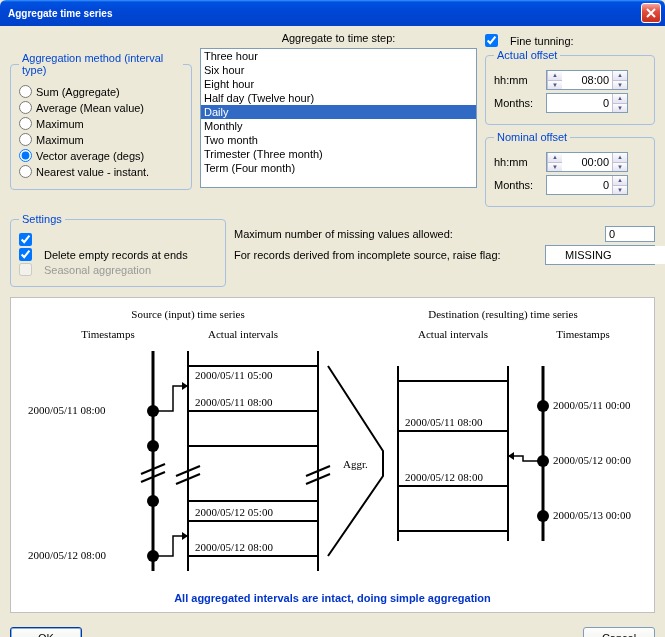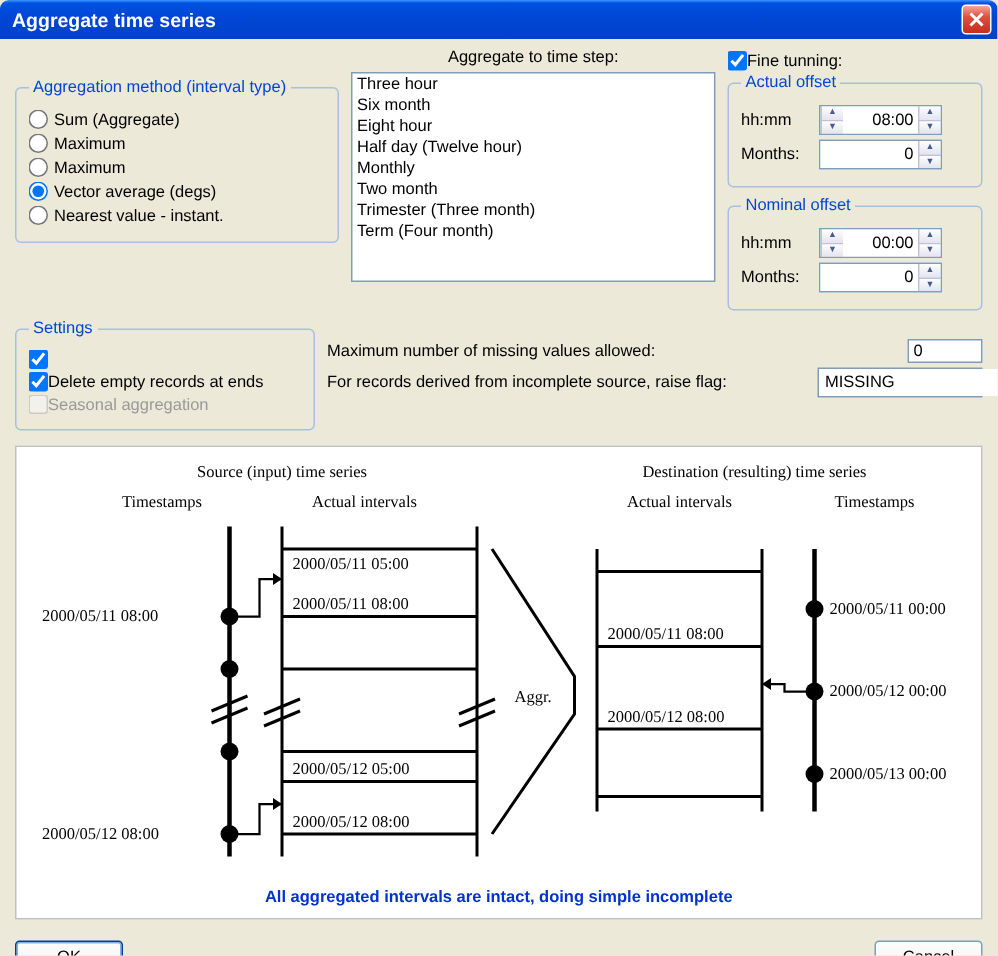--- a/index.html
+++ b/index.html
@@ -1,59 +1,59 @@
 <!DOCTYPE html>
 <html><head>
 <meta charset="utf-8">
 <style>
 * { box-sizing: border-box; margin: 0; padding: 0; }
 body { font-family: Tahoma, sans-serif; font-size: 11px; background: #ece9d8; width: 665px; height: 637px; overflow: hidden; }
 
 .titlebar { height: 26px; background: linear-gradient(to bottom, #3a95ff 0%, #0051e0 8%, #0046d5 45%, #0041c8 100%); display: flex; align-items: center; padding: 0 4px 0 8px; border-radius: 6px 6px 0 0; }
-.titlebar-text { color: #fff; font-weight: bold; font-size: 13px; flex: 1; }
+.titlebar-text { color: #fff; font-weight: bold; font-size: 10px; flex: 1; }
 .titlebar-close { width: 20px; height: 20px; background: linear-gradient(to bottom, #f5a4a0, #e24f3e 40%, #c62d1d); border: 1px solid #fff; border-radius: 3px; display: flex; align-items: center; justify-content: center; color: #fff; font-weight: bold; cursor: pointer; }
 .titlebar-close svg { width: 10px; height: 10px; }
 
 .content { padding: 6px 10px; }
 
 fieldset { border: 1px solid #a8c0e0; border-radius: 4px; padding: 6px 8px 8px 8px; margin: 0; }
 fieldset legend { color: #0046d5; padding: 0 3px; }
 
 .top-row { display: flex; gap: 8px; align-items: flex-start; }
-.col-method { width: 216px; margin-top: 20px; }
+.col-method { width: 182px; margin-top: 20px; }
 .col-list { flex: 1; }
 .col-list-label { text-align: center; margin-bottom: 4px; }
 .col-right { width: 170px; }
 
 .radio-group label { display: flex; align-items: center; gap: 4px; margin: 3px 0; cursor: pointer; }
 .radio-group input { margin: 0; }
 
 .listbox { width: 100%; height: 140px; border: 1px solid #7f9db9; background: #fff; overflow-y: scroll; font-size: 11px; }
 .listbox .item { padding: 1px 3px; cursor: pointer; }
 .listbox .item.selected { background: #316ac5; color: #fff; }
 
-.chk-row { display: flex; align-items: center; gap: 0; margin: 2px 0; }
+.chk-row { display: flex; align-items: center; gap: 12px; margin: 2px 0; }
 .chk-row input[type=checkbox] { margin: 0; }
 .chk-row.disabled { color: #999; }
 
 .offset-row { display: flex; align-items: center; margin: 3px 0; gap: 4px; }
 .offset-row .lbl { width: 48px; }
 .spin { display: inline-flex; border: 1px solid #7f9db9; background: #fff; height: 20px; }
 .spin input { border: none; width: 50px; text-align: right; padding: 0 3px; font-size: 11px; outline: none; }
 .spin .arrows { display: flex; flex-direction: column; width: 15px; }
 .spin .arrows .arr { flex: 1; background: linear-gradient(#fdfdfd,#e5e4f0); border-left: 1px solid #c0c0d8; display: flex; align-items: center; justify-content: center; font-size: 6px; cursor: pointer; color: #4a5a8a; }
 .spin .arrows .arr:first-child { border-bottom: 1px solid #c0c0d8; }
 
 .settings-row { display: flex; gap: 8px; margin-top: 6px; }
-.settings-left fieldset { width: 200px; }
+.settings-left fieldset { width: 216px; }
 .settings-right { flex: 1; padding-top: 10px; }
 .settings-right .row { display: flex; align-items: center; margin: 3px 0; gap: 19px; }
 .settings-right .row .lbl { flex: 1; }
 .settings-right input[type=text] { width: 50px; border: 1px solid #7f9db9; padding: 1px 3px; font-size: 11px; }
-.dropdown { display: inline-flex; border: 1px solid #7f9db9; background: #fff; height: 20px; width: 110px; }
+.dropdown { display: inline-flex; border: 1px solid #7f9db9; background: #fff; height: 20px; width: 110px; padding-left: 15px; }
 .dropdown input { border: none; flex: 1; padding: 0 4px; font-size: 11px; outline: none; }
 
 .diagram { margin-top: 10px; background: #fff; border: 1px solid #c0c0c0; padding: 8px; }
 .diagram svg { display: block; margin: 0 auto; }
 .diagram-footer { text-align: center; color: #0033cc; font-weight: bold; margin-top: 6px; }
 
 .buttons { display: flex; justify-content: space-between; padding: 8px 10px; }
 .btn { min-width: 72px; height: 22px; background: linear-gradient(#fdfdfd,#f0f0ea); border: 1px solid #7f9db9; border-radius: 3px; cursor: pointer; font-size: 11px; }
 .btn.default { border: 1px solid #003c9c; box-shadow: 0 0 0 1px #89ade4 inset; }
 </style>
@@ -74,20 +74,24 @@
     <div class="col-method">
       <fieldset>
         <legend>Aggregation method (interval type)</legend>
         <div class="radio-group" id="method-radios">
             <label>
               <input type="radio" name="method" style="">
               <span>Sum (Aggregate)</span>
             </label>
             <label>
               <input type="radio" name="method" style="">
+              <span>Average (Mean value)</span>
+            </label>
+            <label>
+              <input type="radio" name="method" style="">
               <span>Maximum</span>
             </label>
             <label>
               <input type="radio" name="method" style="">
               <span>Maximum</span>
             </label>
             <label>
               <input type="radio" name="method" checked="" style="">
               <span>Vector average (degs)</span>
             </label>
@@ -95,23 +99,24 @@
               <input type="radio" name="method" style="">
               <span>Nearest value - instant.</span>
             </label>
           </div>
       </fieldset>
     </div>
     <div class="col-list">
       <div class="col-list-label">Aggregate to time step:</div>
       <div class="listbox" id="step-list">
           <div class="item">Three hour</div>
-          <div class="item">Six month</div>
+          <div class="item">Six hour</div>
           <div class="item">Eight hour</div>
           <div class="item">Half day (Twelve hour)</div>
+          <div class="item selected">Daily</div>
           <div class="item">Monthly</div>
           <div class="item">Two month</div>
           <div class="item">Trimester (Three month)</div>
           <div class="item">Term (Four month)</div>
         </div>
     </div>
     <div class="col-right">
       <div class="chk-row">
         <input type="checkbox" id="ft" checked="" style="">
         <label for="ft">Fine tunning:</label>
@@ -264,20 +269,20 @@
       <circle cx="520" cy="100" r="6" fill="#000"></circle>
         <text x="530" y="103">2000/05/11 00:00</text>
       <circle cx="520" cy="155" r="6" fill="#000"></circle>
         <text x="530" y="158">2000/05/12 00:00</text>
       <circle cx="520" cy="210" r="6" fill="#000"></circle>
         <text x="530" y="213">2000/05/13 00:00</text>
 
       <path d="M520 155 L500 155 L500 150 L485 150" stroke="#000" fill="none" stroke-width="1.5"></path>
       <polygon points="485,150 491,146 491,154" fill="#000"></polygon>
     </svg>
-    <div class="diagram-footer">All aggregated intervals are intact, doing simple incomplete</div>
+    <div class="diagram-footer">All aggregated intervals are intact, doing simple aggregation</div>
   </div>
 </div>
 
 <div class="buttons">
   <button class="btn default">OK</button>
   <button class="btn">Cancel</button>
 </div>
 
 </body></html>

